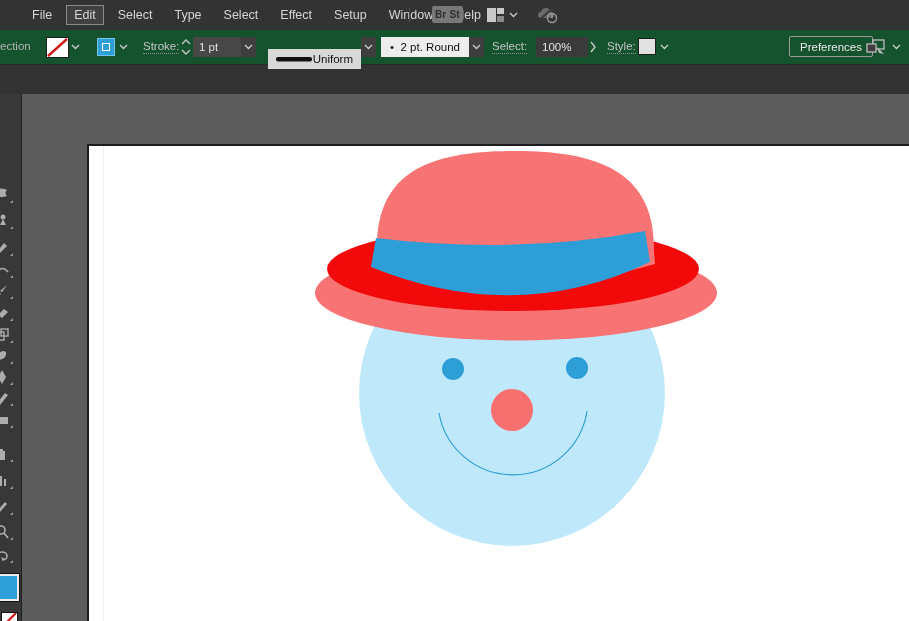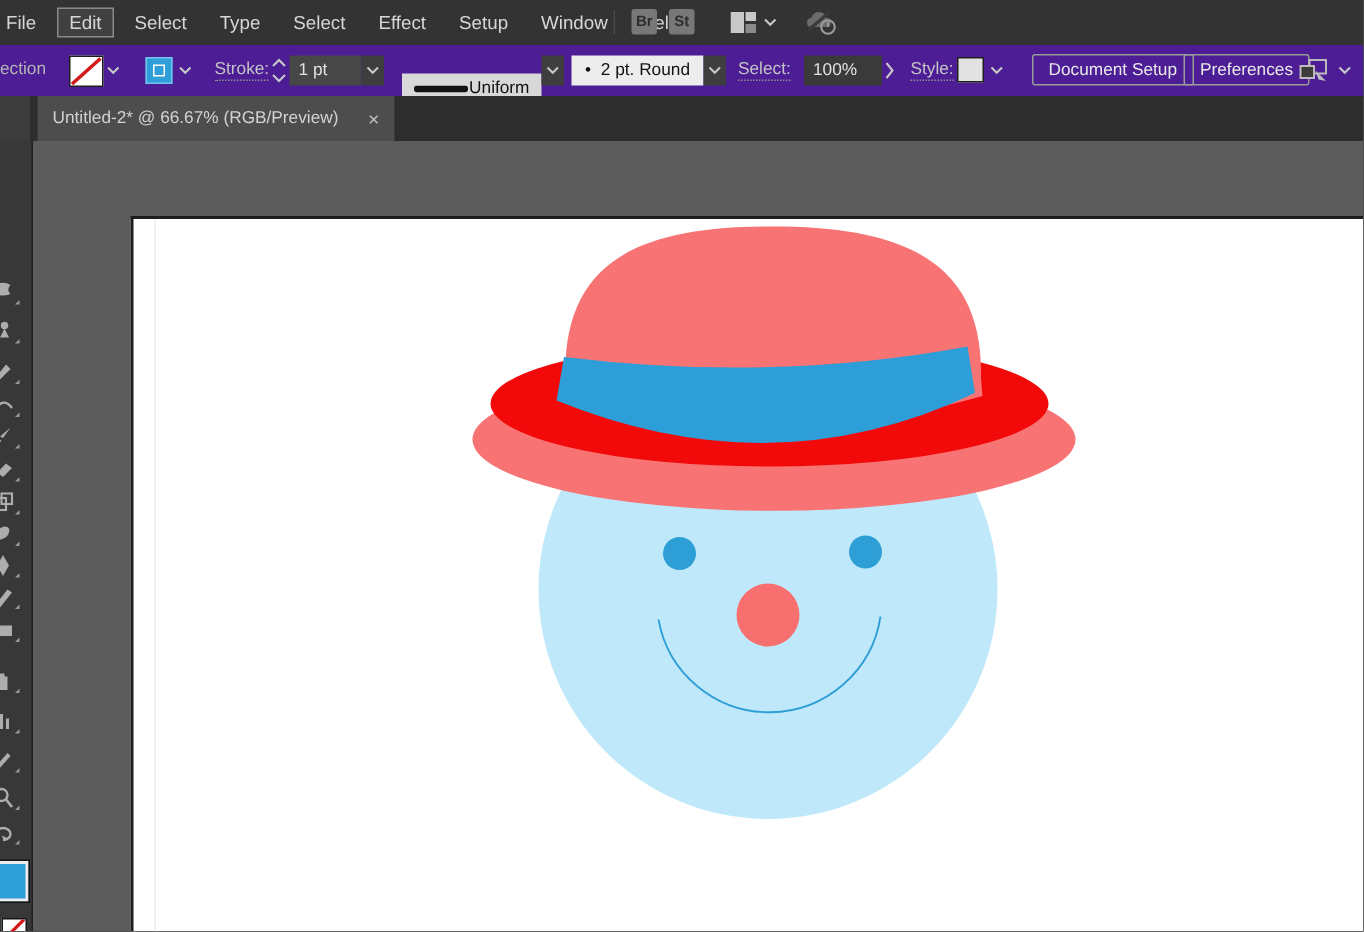--- a/index.html
+++ b/index.html
@@ -2,28 +2,28 @@
 <html><head>
 <meta charset="utf-8">
 <style>
   html,body{margin:0;padding:0;background:#222;}
   .window{position:relative;width:909px;height:621px;background:#333333;overflow:hidden;
           font-family:"Liberation Sans",sans-serif;-webkit-font-smoothing:antialiased;}
   
   .menubar{position:absolute;left:0;top:0;width:909px;height:30px;background:#333333;
            display:flex;align-items:center;color:#D6D6D6;font-size:12.5px;}
   .mi{padding:3px 11px;cursor:default;}
-  .mi.first{padding-left:4px;}
+  .mi.first{padding-left:4px;margin-left:28px;}
   .mi.active{border:1px solid #8A8A8A;background:#404040;padding:2px 7px;margin:0 3px;}
   .menu-sep{position:absolute;left:409px;top:7px;width:1px;height:16px;background:#4A4A4A;}
   .sq-icon{position:absolute;top:6px;width:17px;height:17px;background:#787878;color:#2E2E2E;
            border-radius:2px;font-size:10px;font-weight:bold;display:flex;align-items:center;justify-content:center;}
   .abs{position:absolute;}
   
-  .controlbar{position:absolute;left:0;top:30px;width:909px;height:34px;background:#4c1d95;
+  .controlbar{position:absolute;left:0;top:30px;width:909px;height:34px;background:#14532d;
               border-bottom:1px solid #2A2A2A;color:#C5C5C5;font-size:11.5px;}
   .cb-label{position:absolute;top:10px;border-bottom:1px dotted #8F8F8F;line-height:13px;}
   .cb-text{position:absolute;top:10px;}
   .swatch-none{position:absolute;width:21px;height:19px;background:#fff;border:1px solid #1E1E1E;}
   .stroke-proxy{position:absolute;width:16px;height:16px;background:#2F9FD9;border:1px solid #76C4EC;
                 display:flex;align-items:center;justify-content:center;}
   .stroke-proxy .hole{width:6px;height:6px;border:1.5px solid #fff;}
   .dk-field{position:absolute;height:20px;background:#474747;color:#E2E2E2;display:flex;align-items:center;padding-left:6px;box-sizing:border-box;}
   .dk-chev{position:absolute;height:20px;width:15px;background:#3E3E3E;display:flex;align-items:center;justify-content:center;}
   .lt-field{position:absolute;height:20px;background:#D8D8D8;color:#111;display:flex;align-items:center;box-sizing:border-box;}
@@ -59,21 +59,21 @@
     <span class="mi first">File</span>
     <span class="mi active">Edit</span>
     <span class="mi">Select</span>
     <span class="mi">Type</span>
     <span class="mi">Select</span>
     <span class="mi">Effect</span>
     <span class="mi">Setup</span>
     <span class="mi">Window</span>
     <span class="mi">Help</span>
     <span class="menu-sep"></span>
-    <span class="sq-icon" style="left:421px">Br</span>
+    <span class="sq-icon" style="left:432px">Br</span>
     <span class="sq-icon" style="left:446px">St</span>
     <span class="abs" style="left:487px;top:8px">
       <svg width="17" height="14">
           <rect x="0" y="0" width="9" height="14" fill="#C9C9C9"></rect>
           <rect x="10" y="0" width="7" height="6" fill="#C9C9C9"></rect>
           <rect x="10" y="8" width="7" height="6" fill="#8A8A8A"></rect>
         </svg>
     </span>
     <span class="abs" style="left:509px;top:12px">
       <svg class="chev-svg" width="9" height="6">
@@ -158,44 +158,36 @@
     </span>
 
     <span class="cb-label" style="left:607px">Style:</span>
     <span class="abs" style="left:638px;top:8px;width:18px;height:17px;background:#E2E2E2;border:1px solid #1E1E1E;box-sizing:border-box"></span>
     <span class="abs" style="left:660px;top:14px">
       <svg class="chev-svg" width="9" height="6">
           <polyline points="1,1 4.5,4.5 8,1" fill="none" stroke="#C8C8C8" stroke-width="1.4"></polyline>
         </svg>
     </span>
 
-    <span class="btn" style="left:688px">Document Setup</span>
     <span class="btn" style="left:789px">Preferences</span>
 
     <span class="abs" style="left:866px;top:9px">
       <svg width="21" height="17">
         <rect x="7" y="1" width="11" height="9" fill="none" stroke="#BDBDBD" stroke-width="1.3"></rect>
         <rect x="1" y="5" width="9" height="8" fill="#3D3D3D" stroke="#BDBDBD" stroke-width="1.3"></rect>
         <path d="M11 8 L18 15 L13 14 Z" fill="#BDBDBD"></path>
       </svg>
     </span>
     <span class="abs" style="left:892px;top:14px">
       <svg class="chev-svg" width="9" height="6">
           <polyline points="1,1 4.5,4.5 8,1" fill="none" stroke="#C8C8C8" stroke-width="1.4"></polyline>
         </svg>
     </span>
   </div>
 
-  <div class="tabbar">
-    <div class="tab-notch"></div>
-    <div class="doc-tab">
-      <span>Untitled-2* @ 66.67% (RGB/Preview)</span>
-      <span class="tab-close">×</span>
-    </div>
-  </div>
 
   <div class="workspace">
     <div class="tools" id="tools-panel">
       <div class="fill-proxy" title="#2F9FD9"></div>
       <div class="none-proxy">
         <svg width="15" height="15">
             <line x1="0" y1="14" x2="14" y2="0" stroke="#D11A1A" stroke-width="2.2"></line>
           </svg>
       </div>
 

